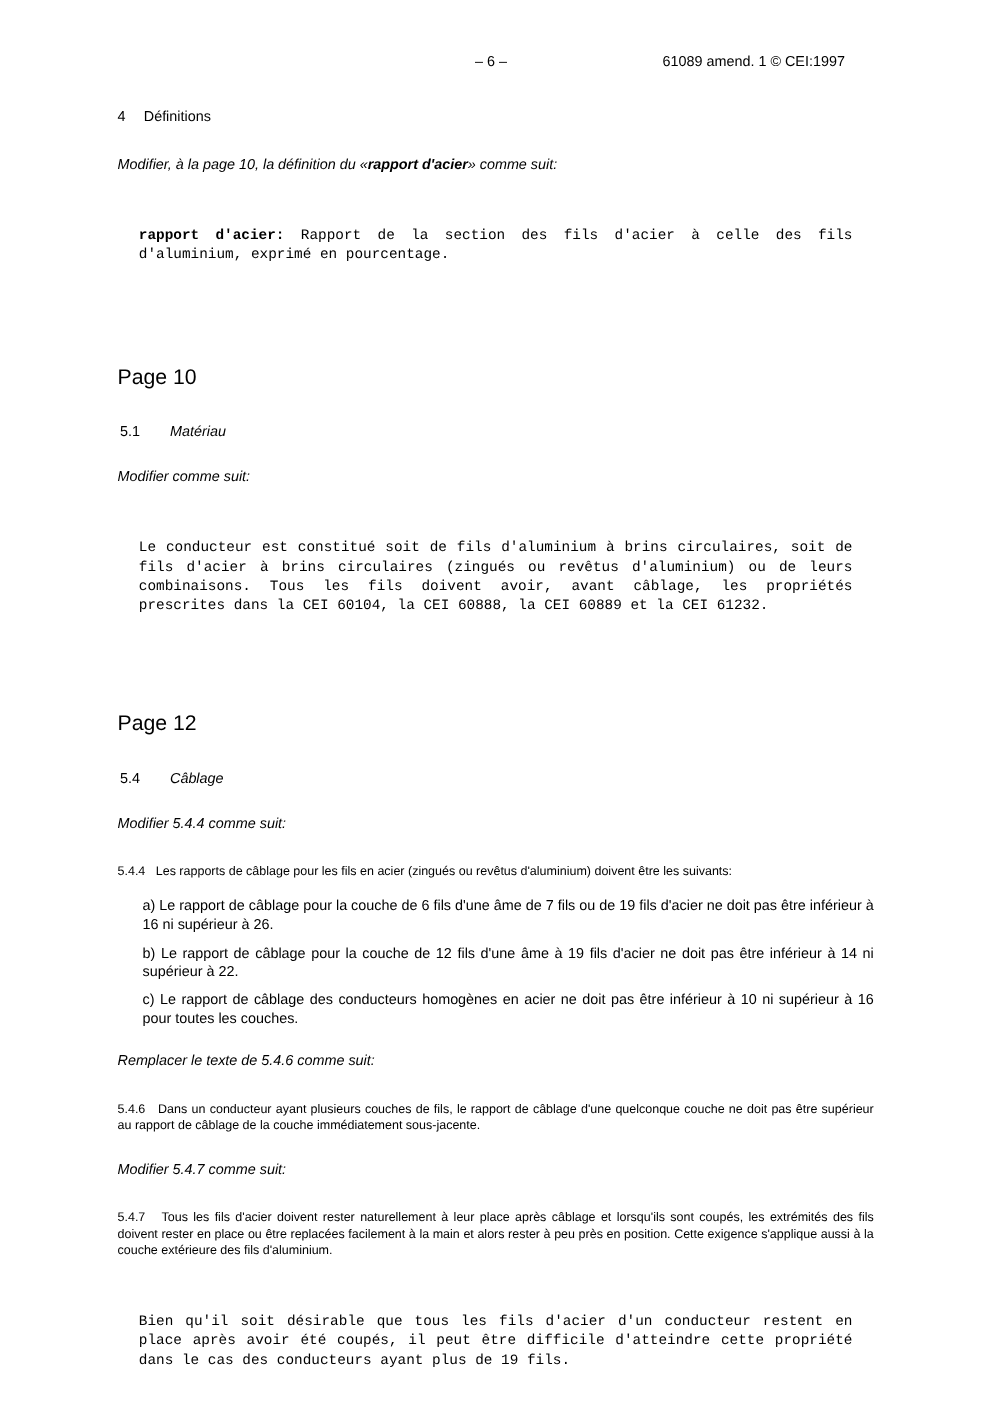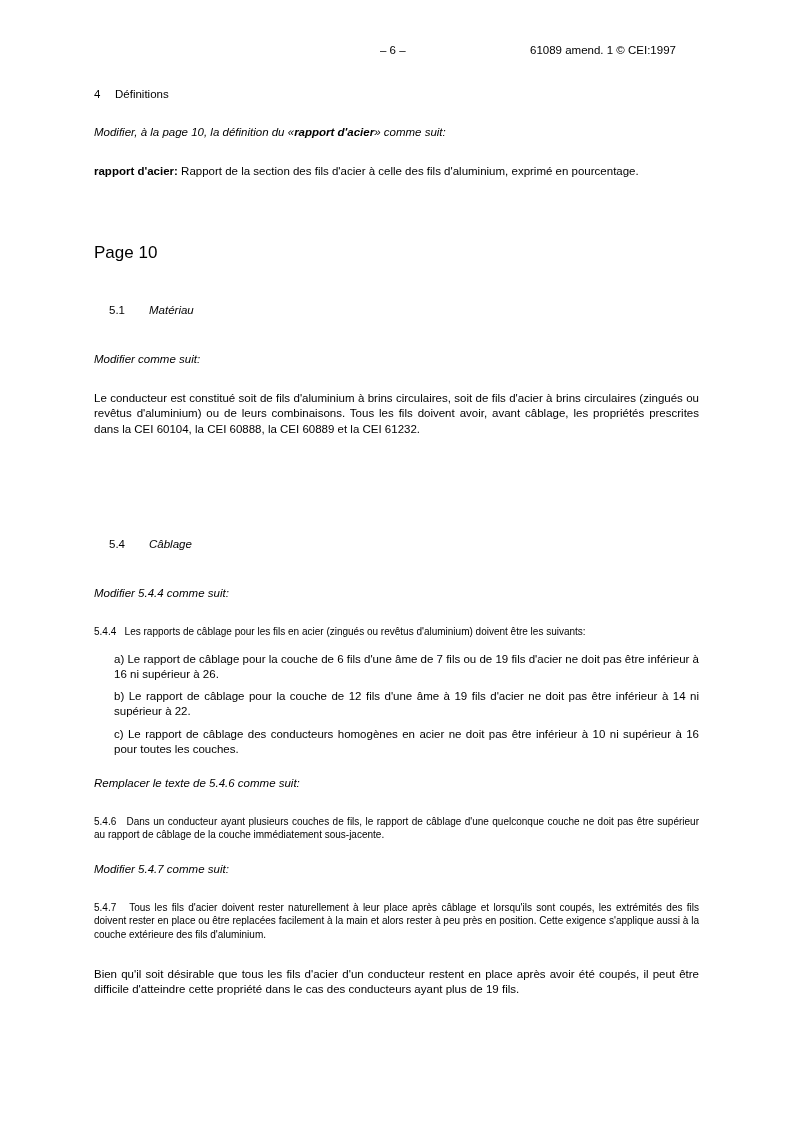--- a/index.html
+++ b/index.html
@@ -63,32 +63,33 @@
     margin: 0;
   }
   .italic-instr b {
     font-weight: bold;
     font-style: italic;
   }
   .para {
     font-size: 11.5px;
     text-align: justify;
     line-height: 1.32;
-    margin: 0;
+    margin: 17px;
+    font-family: Liberation Mono, monospace;
   }
   .para b {
     font-weight: bold;
   }
   .page-label {
     font-size: 17px;
     margin: 0;
   }
   .subclause-head {
     font-size: 11.5px;
-    margin: 15px;
+    margin: 2px;
   }
   .subclause-head .num {
     display: inline-block;
     width: 40px;
   }
   .subclause-head .ttl {
     font-style: italic;
   }
   .numbered-para {
     font-size: 10px;
@@ -145,20 +146,21 @@
 
     <p class="italic-instr">Modifier comme suit:</p>
 
     <div class="sp-26"></div>
 
     <p class="para">Le conducteur est constitué soit de fils d'aluminium à brins circulaires, soit de fils d'acier à brins circulaires (zingués ou revêtus d'aluminium) ou de leurs combinaisons. Tous les fils doivent avoir, avant câblage, les propriétés prescrites dans la CEI 60104, la CEI 60888, la CEI 60889 et la CEI 61232.</p>
 
     <div class="sp-44"></div>
     <div class="sp-16"></div>
 
+    <p class="page-label">Page 12</p>
 
     <div class="sp-26"></div>
 
     <p class="subclause-head"><span class="num">5.4</span><span class="ttl">Câblage</span></p>
 
     <div class="sp-22"></div>
 
     <p class="italic-instr">Modifier 5.4.4 comme suit:</p>
 
     <div class="sp-26"></div>

